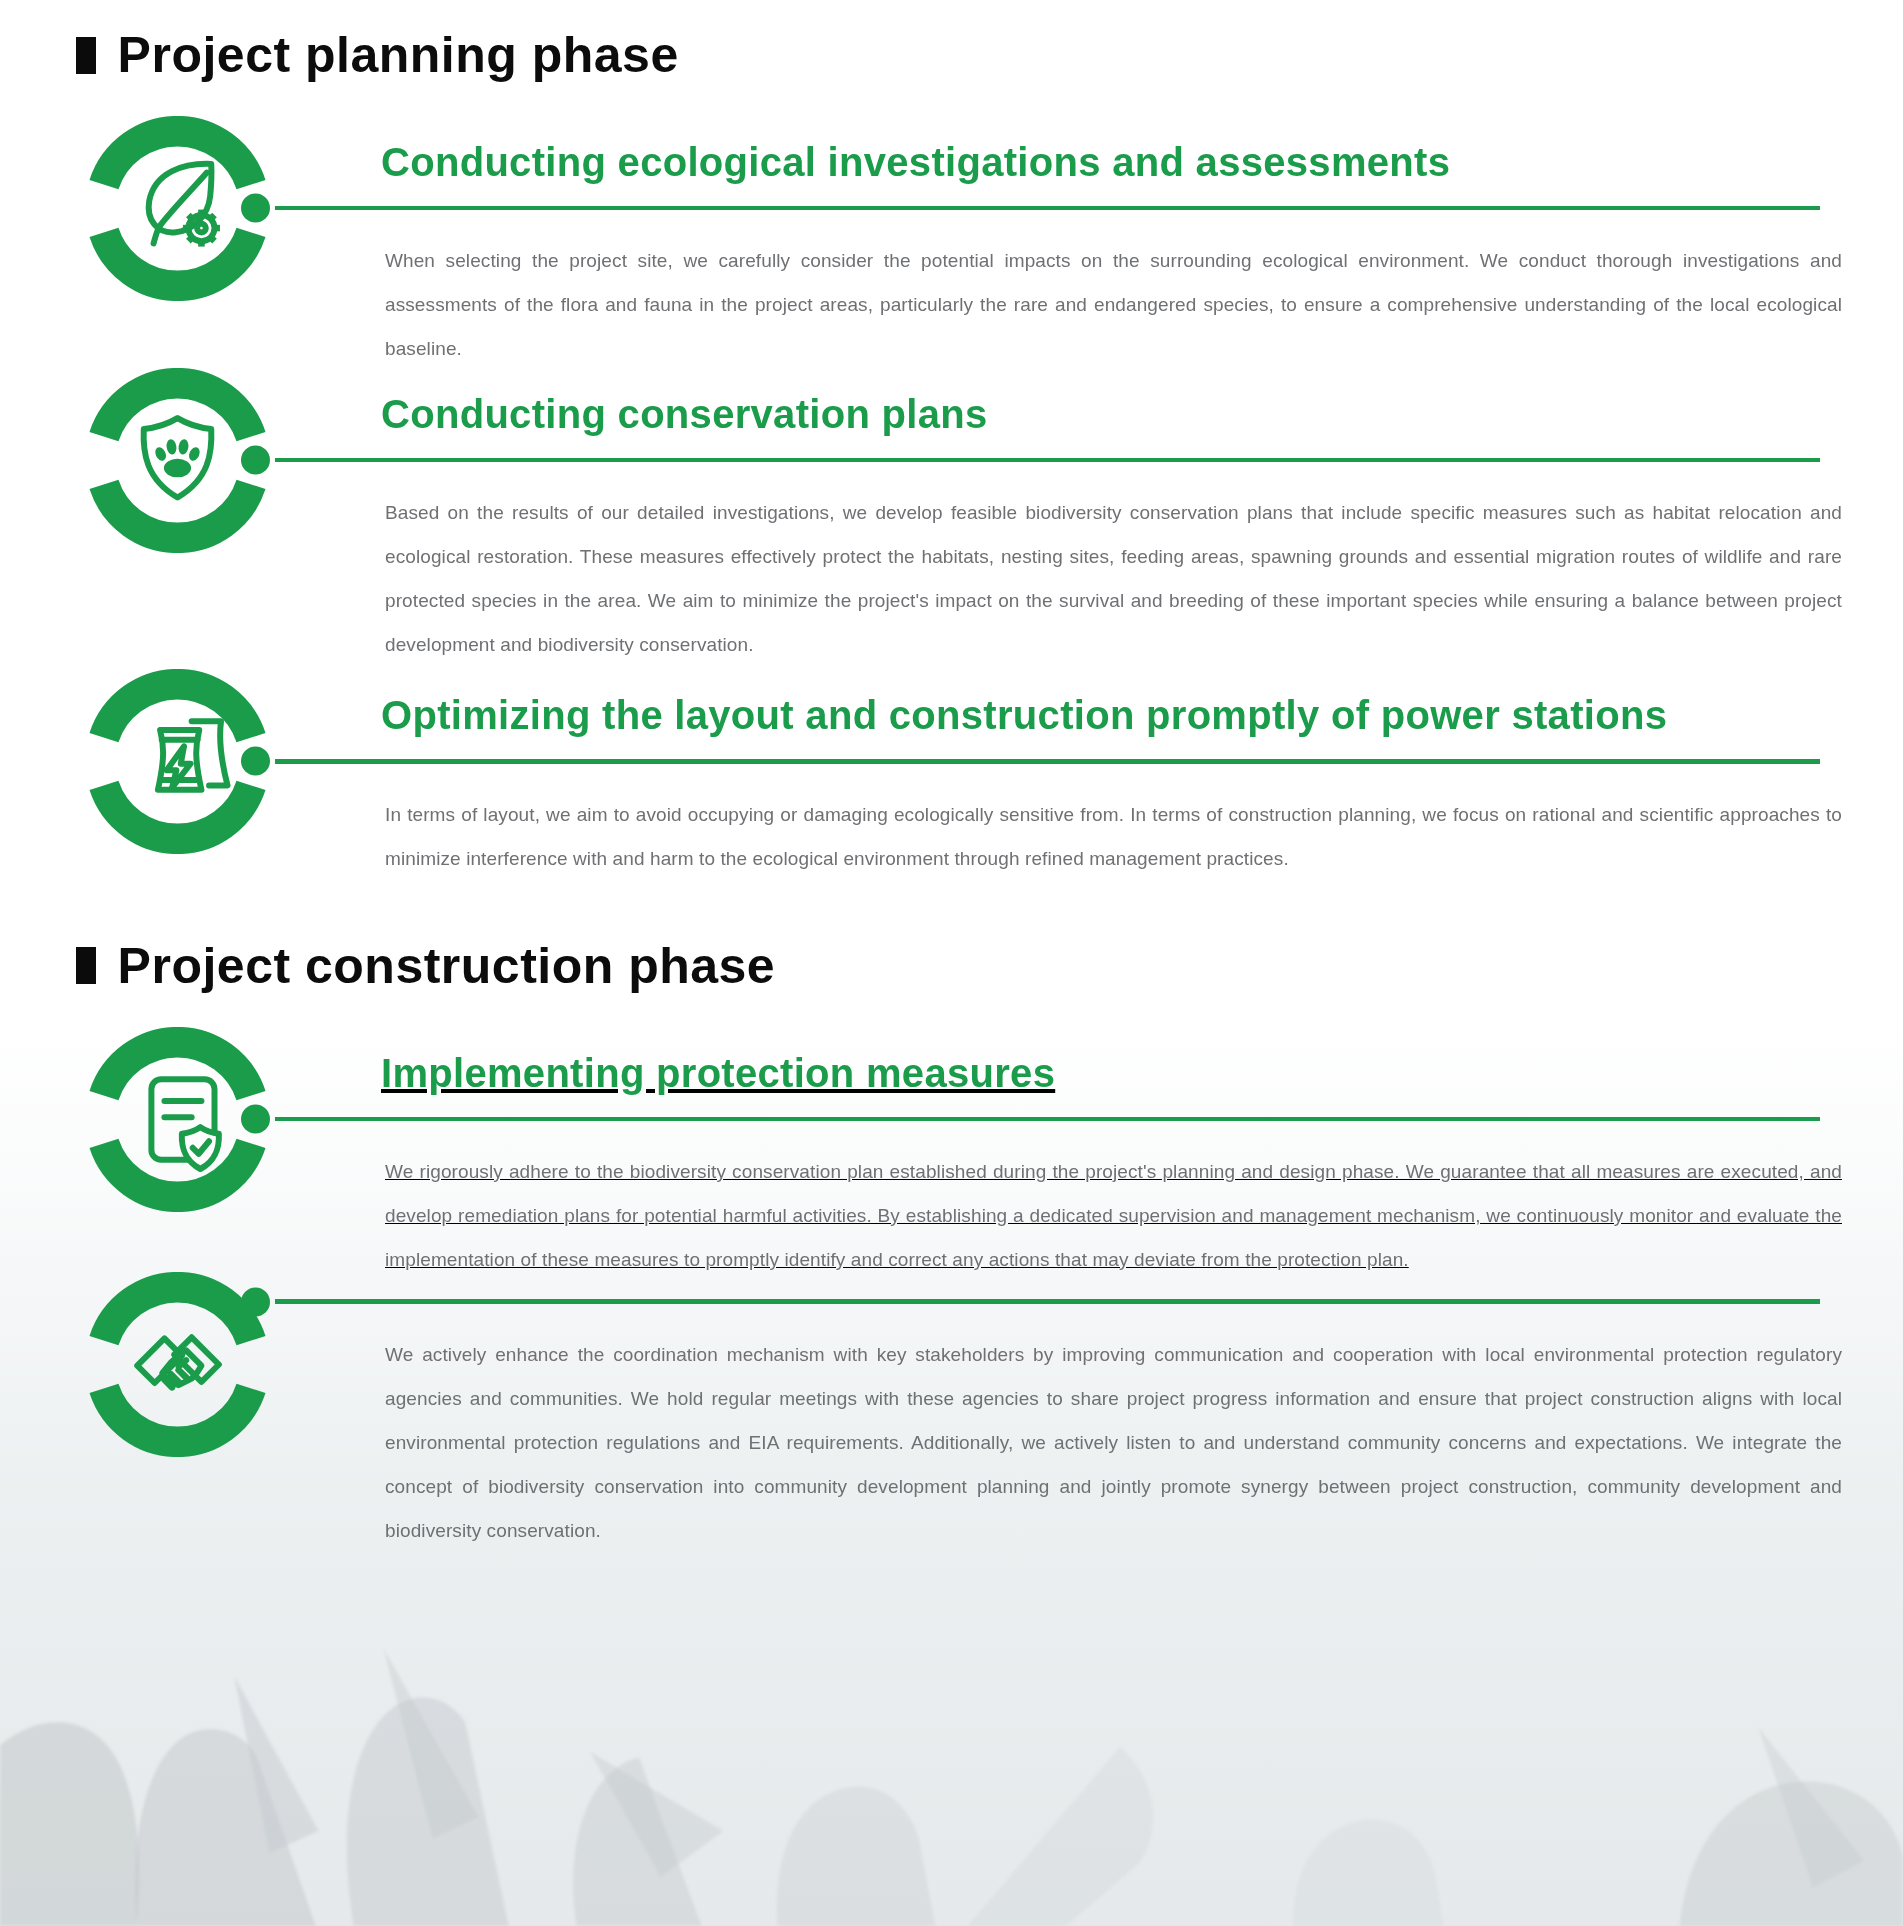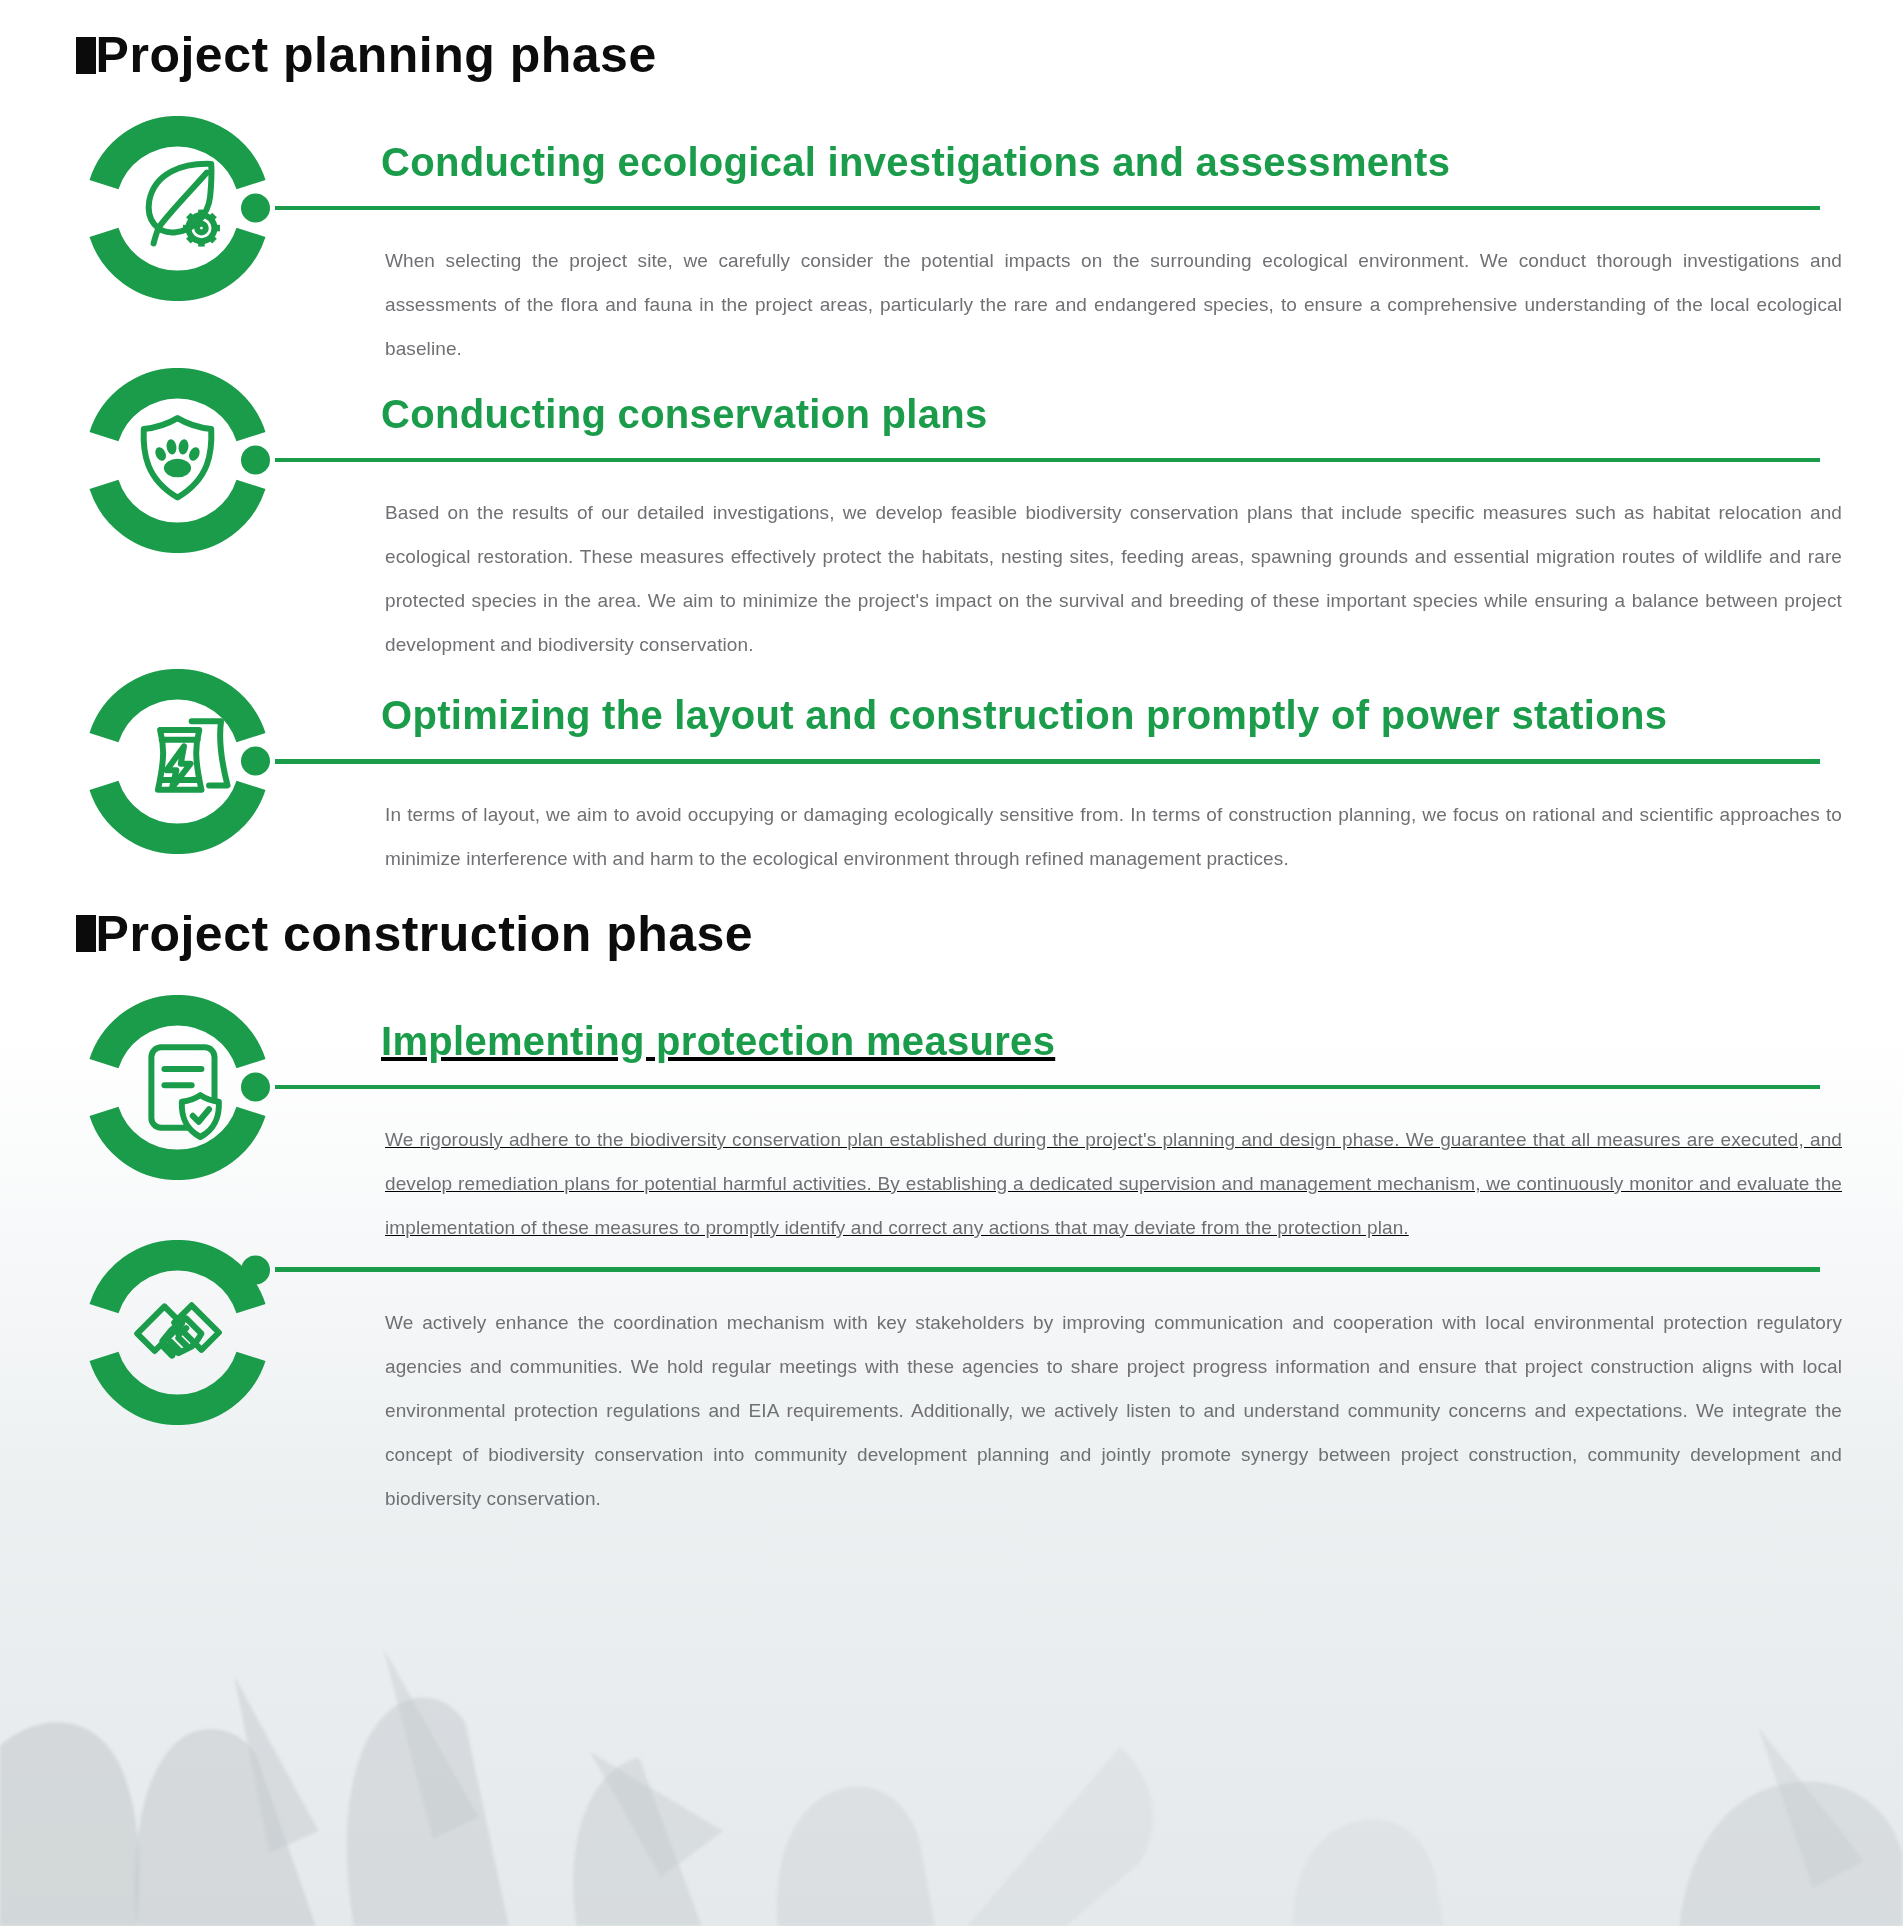--- a/index.html
+++ b/index.html
@@ -29,28 +29,29 @@
       rgba(229,234,236,0.72) 52%,
       #e5e9eb 100%);
     pointer-events:none;
   }
   .photo-bg svg{position:absolute;left:0;bottom:0;filter:blur(1.6px);}
   .content-layer{position:relative;}
 
   .phase-title{
     display:flex;
     align-items:center;
+    gap:22px;
     margin:0 0 61px 0;
     font-size:50px;
     line-height:54px;
     font-weight:700;
     color:var(--ink);
     letter-spacing:0.5px;
   }
-  .phase-title.second{margin-top:26px;}
+  .phase-title.second{margin-top:58px;}
   .bullet{
     display:inline-block;
     width:19.6px; height:37px;
     background:#0b0b0b;
     flex:0 0 auto;
   }
 
   .item{
     position:relative;
     padding-left:305px;

